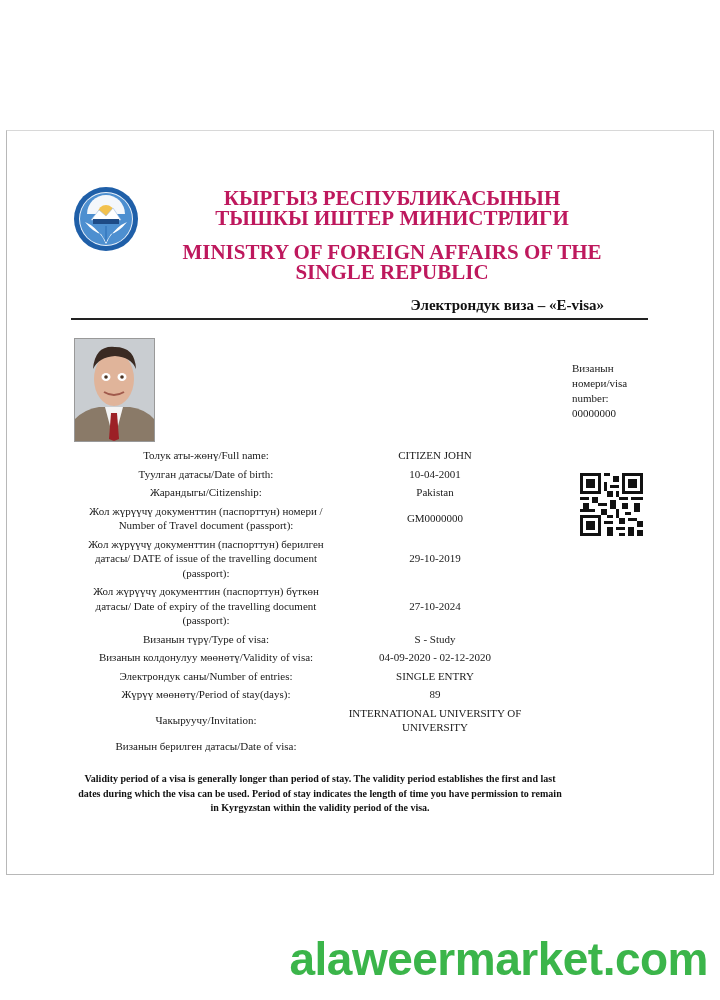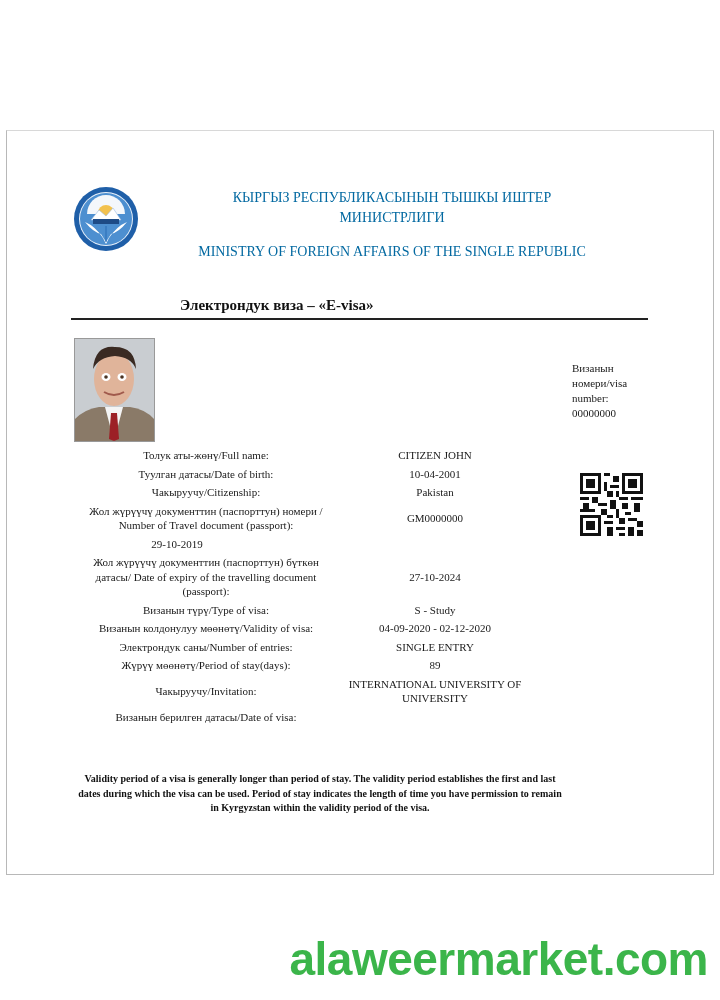--- a/index.html
+++ b/index.html
@@ -1,25 +1,25 @@
 <!DOCTYPE html>
 <html><head>
 <meta charset="utf-8">
 <style>
   html, body { margin:0; padding:0; }
   body { width:720px; height:1000px; background:#ffffff; position:relative; overflow:hidden;
          font-family:"Liberation Serif", "DejaVu Serif", serif; color:#1a1a1a; }
   .doc { position:absolute; left:6px; top:130px; width:706px; height:743px;
          border:1px solid #b8b8b8; border-top-color:#d8d8d8; background:#fff; }
   .emblem { position:absolute; left:73px; top:186px; width:66px; height:66px; }
-  .hdr { position:absolute; left:180px; width:424px; text-align:center; font-weight:normal;
-         font-size:14px; line-height:20px; color:#0369a1; }
+  .hdr { position:absolute; left:180px; width:424px; text-align:center; font-weight:bold;
+         font-size:21px; line-height:20px; color:#be185d; }
   .hdr-ky { top:188px; }
   .hdr-en { top:242px; }
-  .subtitle { position:absolute; left:180px; width:424px; top:297px; text-align:left;
+  .subtitle { position:absolute; left:180px; width:424px; top:297px; text-align:right;
               font-weight:bold; font-size:15px; color:#111; }
   .rule { position:absolute; left:71px; top:318px; width:577px; height:2px; background:#222; }
   .photo { position:absolute; left:74px; top:338px; width:79px; height:102px;
            border:1px solid #999; background:#cfd3d6; overflow:hidden; }
   .visa-num { position:absolute; left:572px; top:361px; width:80px; font-size:11px; line-height:15px; }
   .qr { position:absolute; left:580px; top:473px; width:63px; height:63px; }
   .fields { position:absolute; left:77px; top:446px; width:460px; }
   .row { display:flex; align-items:center; font-size:11px; line-height:14.5px; padding:2px 0;text-align:center; }
   .row .lbl { width:258px; }
   .row .val { width:200px; }
@@ -113,28 +113,29 @@
 <div class="fields">
   <div class="row">
     <div class="lbl">Толук аты-жөнү/Full name:</div>
     <div class="val">CITIZEN JOHN</div>
   </div>
   <div class="row">
     <div class="lbl">Туулган датасы/Date of birth:</div>
     <div class="val">10-04-2001</div>
   </div>
   <div class="row">
-    <div class="lbl">Чакыруучу/Citizenship:</div>
+    <div class="lbl">Жарандыгы/Citizenship:</div>
     <div class="val">Pakistan</div>
   </div>
   <div class="row">
     <div class="lbl">Жол жүрүүчү документтин (паспорттун) номери / Number of Travel document (passport):</div>
     <div class="val">GM0000000</div>
   </div>
   <div class="row">
+    <div class="lbl">Жол жүрүүчү документтин (паспорттун) берилген датасы/ DATE of issue of the travelling document (passport):</div>
     <div class="val">29-10-2019</div>
   </div>
   <div class="row">
     <div class="lbl">Жол жүрүүчү документтин (паспорттун) бүткөн датасы/ Date of expiry of the travelling document (passport):</div>
     <div class="val">27-10-2024</div>
   </div>
   <div class="row">
     <div class="lbl">Визанын түрү/Type of visa:</div>
     <div class="val">S - Study</div>
   </div>

